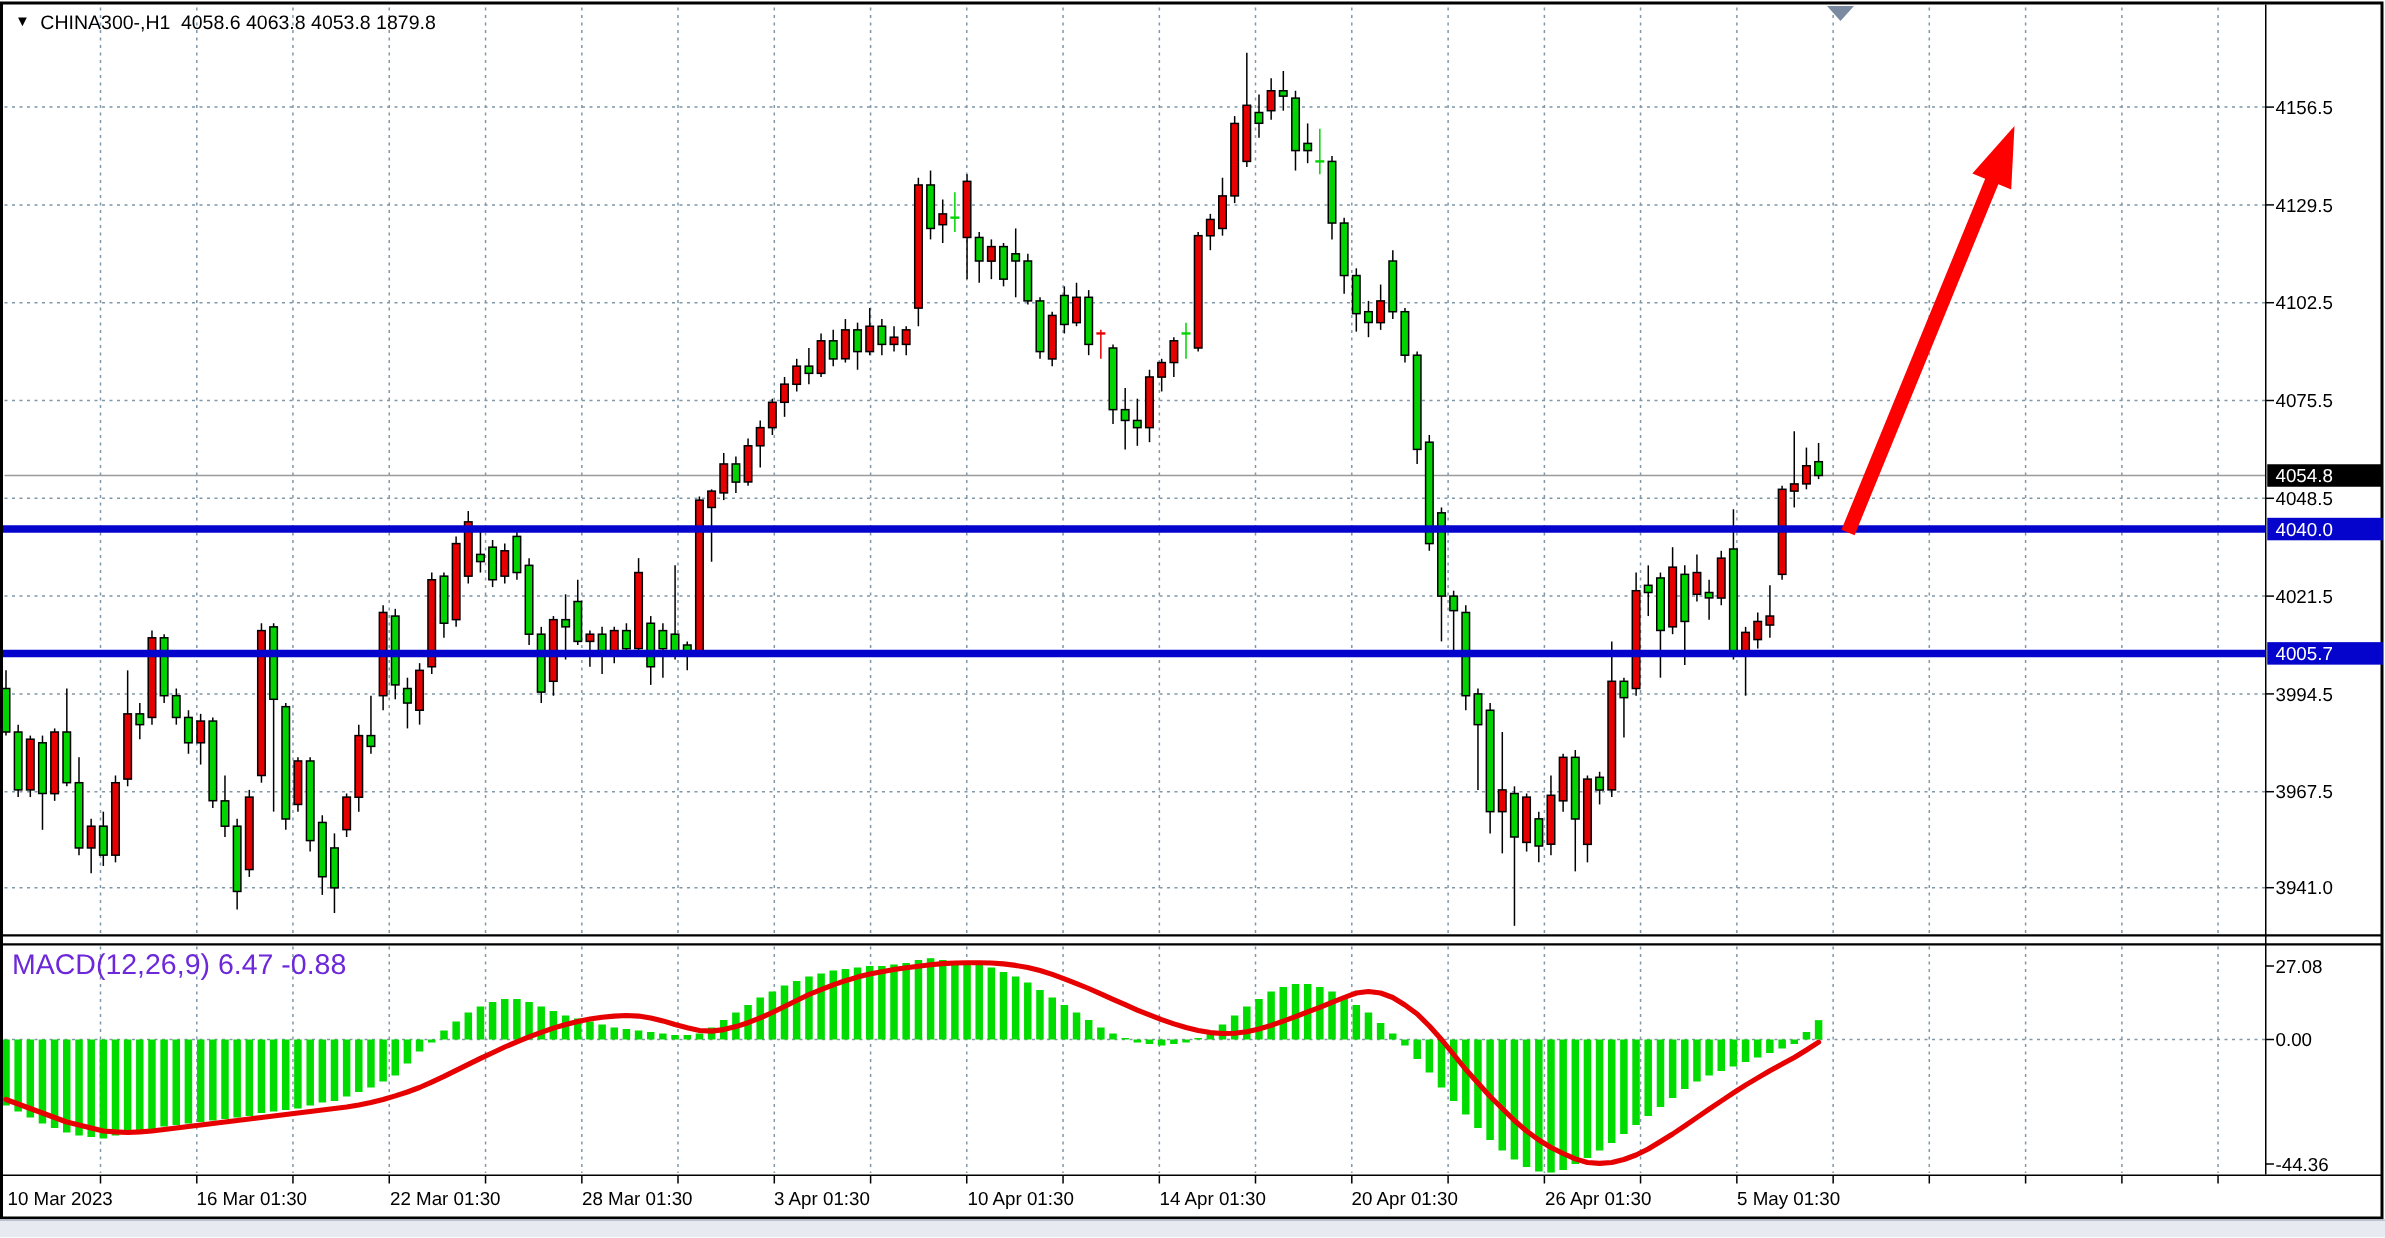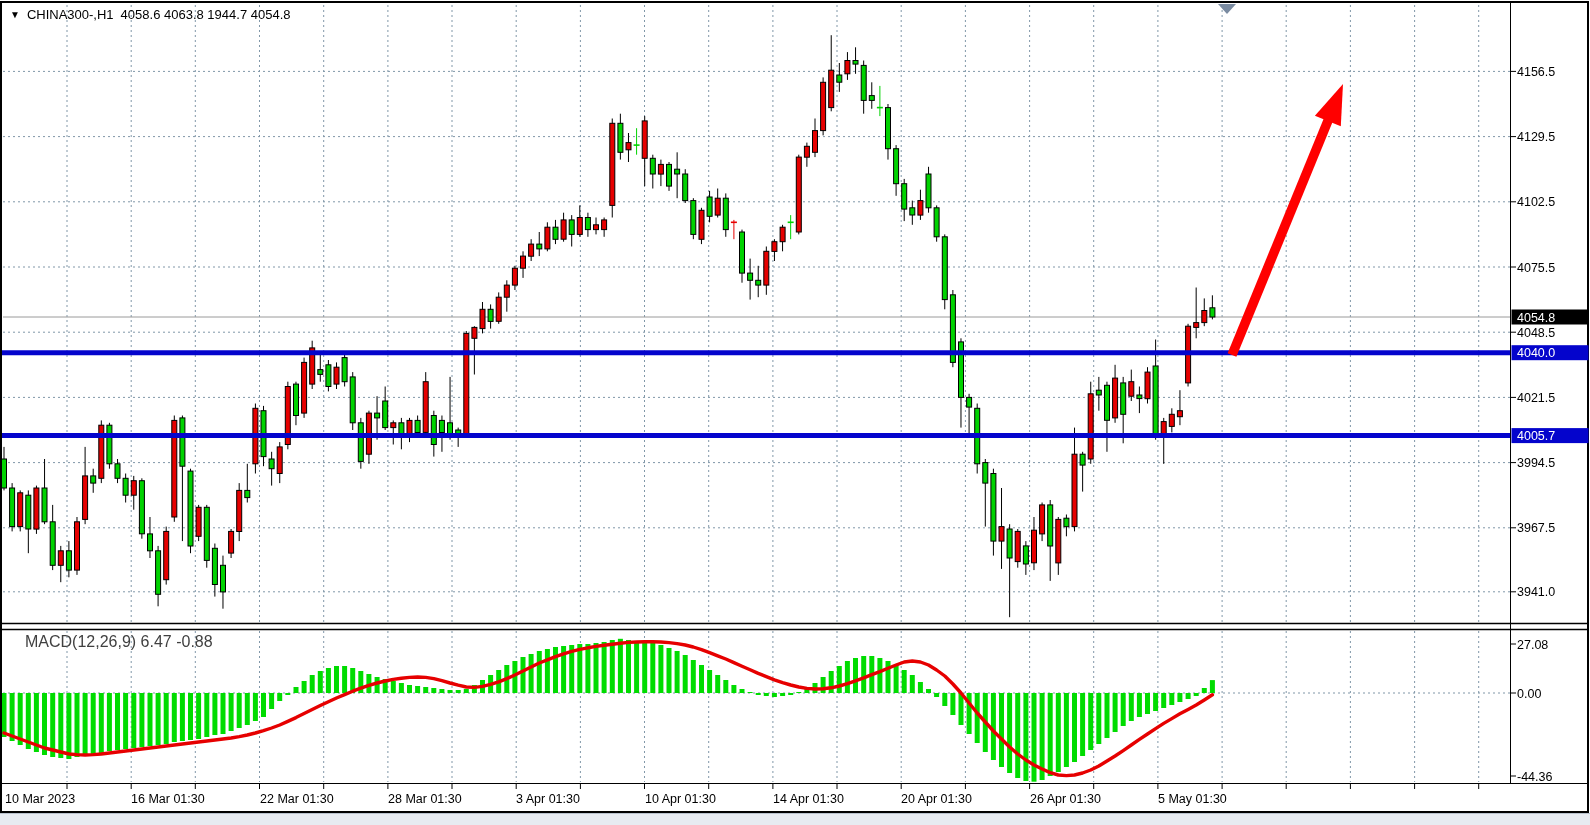--- a/index.html
+++ b/index.html
@@ -1,21 +1,21 @@
 <!DOCTYPE html>
 <html><head>
 <meta charset="utf-8">
 <style>
   html,body{margin:0;padding:0;background:#ffffff;}
   #stage{position:relative;width:1590px;height:825px;background:#ffffff;overflow:hidden;
          font-family:"Liberation Sans",sans-serif;}
   #chart-svg{position:absolute;left:0;top:0;}
   .title-bar{position:absolute;left:10px;top:7px;font-size:13px;color:#000;display:flex;align-items:center;gap:7px;white-space:pre;}
   .title-bar .dd{font-size:10px;line-height:13px;}
-  .macd-label{position:absolute;left:25px;top:633px;font-size:16px;color:#404040;}
+  .macd-label{position:absolute;left:8px;top:633px;font-size:19px;color:#6d28d9;}
   .bottom-strip{position:absolute;left:0;top:813px;width:1590px;height:12px;background:#e7ebf1;border-top:1px solid #b9c2cd;}
 </style>
 </head>
 <body>
 
 <div id="stage">
   <svg id="chart-svg" width="1590" height="825">
       <line x1="67.0" y1="5" x2="67.0" y2="622" stroke="#8097a8" stroke-width="1" stroke-dasharray="2 3"></line>
       <line x1="67.0" y1="631" x2="67.0" y2="782" stroke="#8097a8" stroke-width="1" stroke-dasharray="2 3"></line>
       <line x1="131.2" y1="5" x2="131.2" y2="622" stroke="#8097a8" stroke-width="1" stroke-dasharray="2 3"></line>
@@ -899,19 +899,19 @@
         <text x="516" y="803" fill="#000000">3 Apr 01:30</text>
         <text x="645" y="803" fill="#000000">10 Apr 01:30</text>
         <text x="773" y="803" fill="#000000">14 Apr 01:30</text>
         <text x="901" y="803" fill="#000000">20 Apr 01:30</text>
         <text x="1030" y="803" fill="#000000">26 Apr 01:30</text>
         <text x="1158" y="803" fill="#000000">5 May 01:30</text>
       </g>
     </svg>
 
   <div class="title-bar">
-    <span class="dd">▼</span><span>CHINA300-,H1</span><span>4058.6 4063.8 1944.7 4054.8</span>
+    <span class="dd">▼</span><span>CHINA300-,H1</span><span>4058.6 4063.8 4053.8 1879.8</span>
   </div>
 
   <div class="macd-label">MACD(12,26,9) 6.47 -0.88</div>
 
   <div class="bottom-strip"></div>
 </div>
 
 </body></html>

